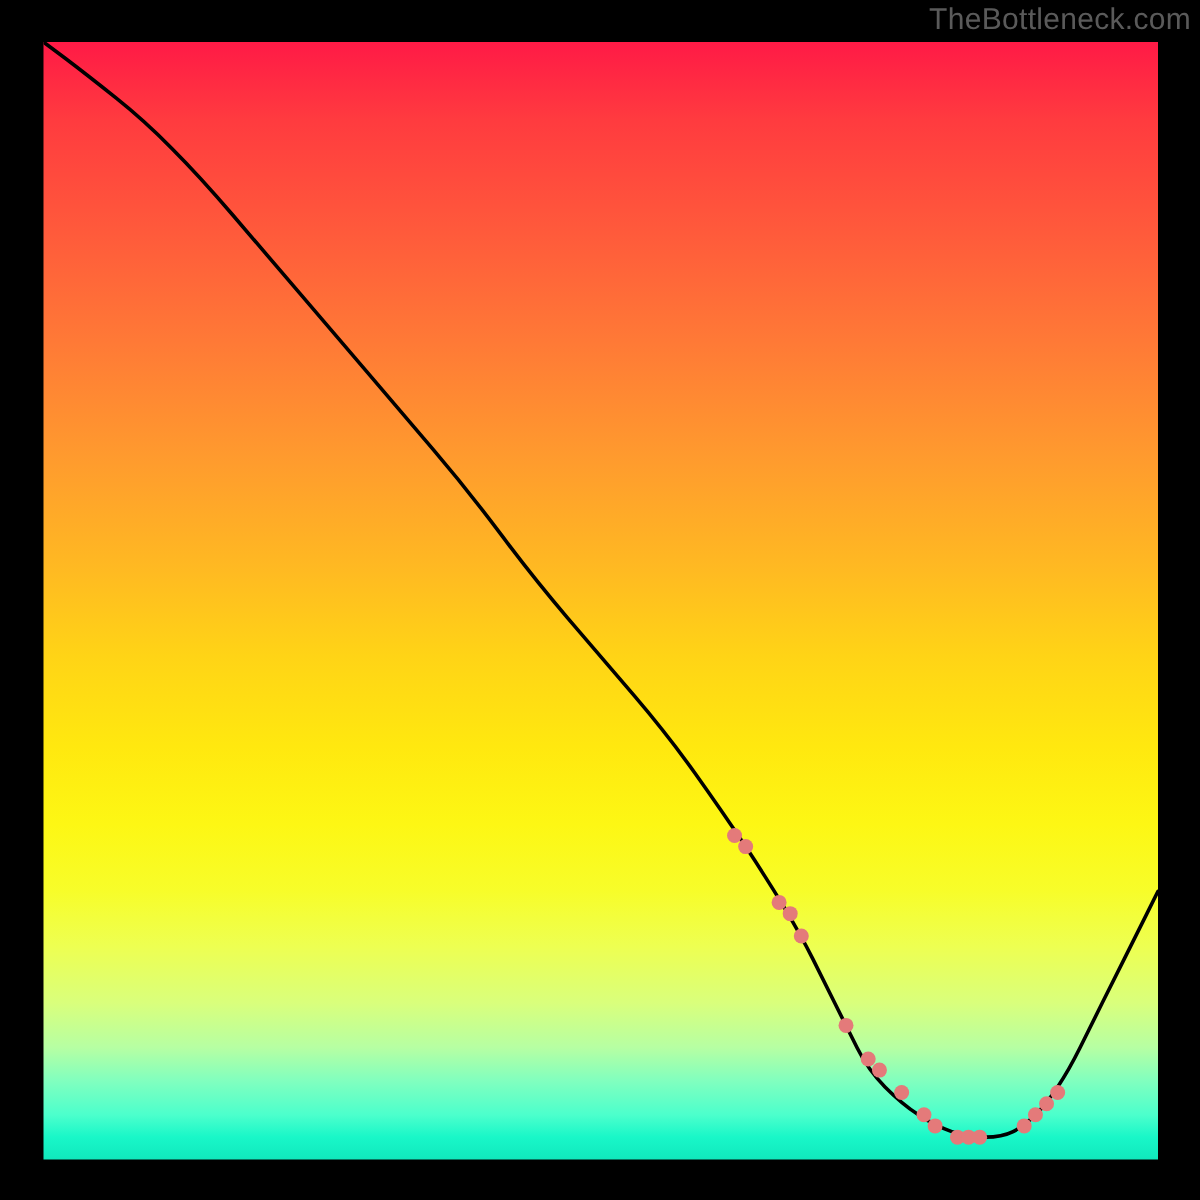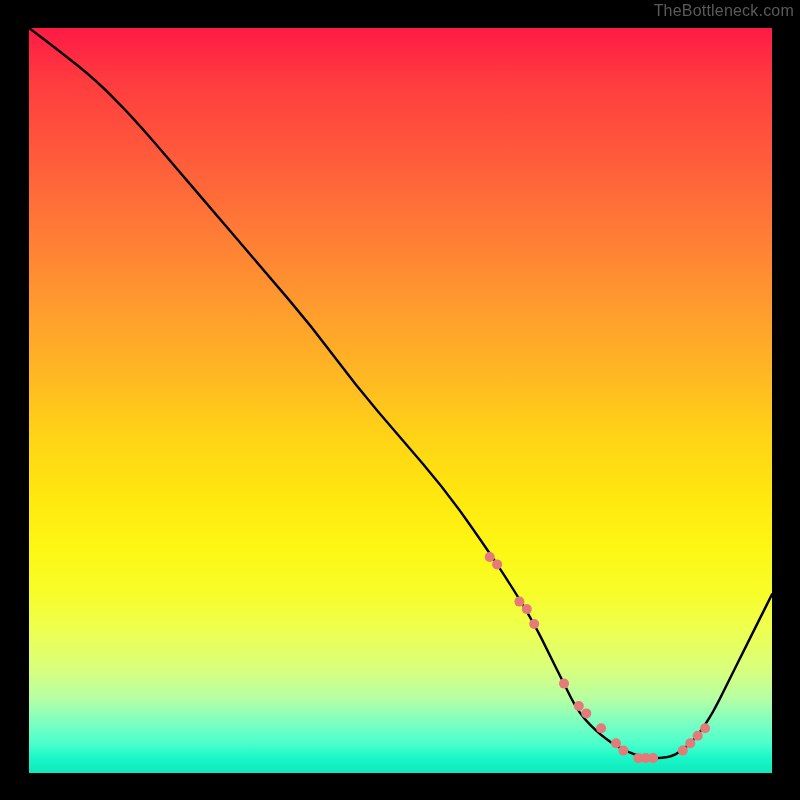--- a/index.html
+++ b/index.html
@@ -15,21 +15,21 @@
     position: relative;
     width: 800px;
     height: 800px;
     background: #000;
   }
   .watermark {
     position: absolute;
     top: 2px;
     right: 6px;
     color: #5a5a5a;
-    font-size: 16px;
+    font-size: 20px;
     font-weight: 400;
     letter-spacing: 0.2px;
     z-index: 20;
     text-align: center;
   }
   .plot {
     position: absolute;
     left: 29px;
     top: 28px;
     width: 743px;

